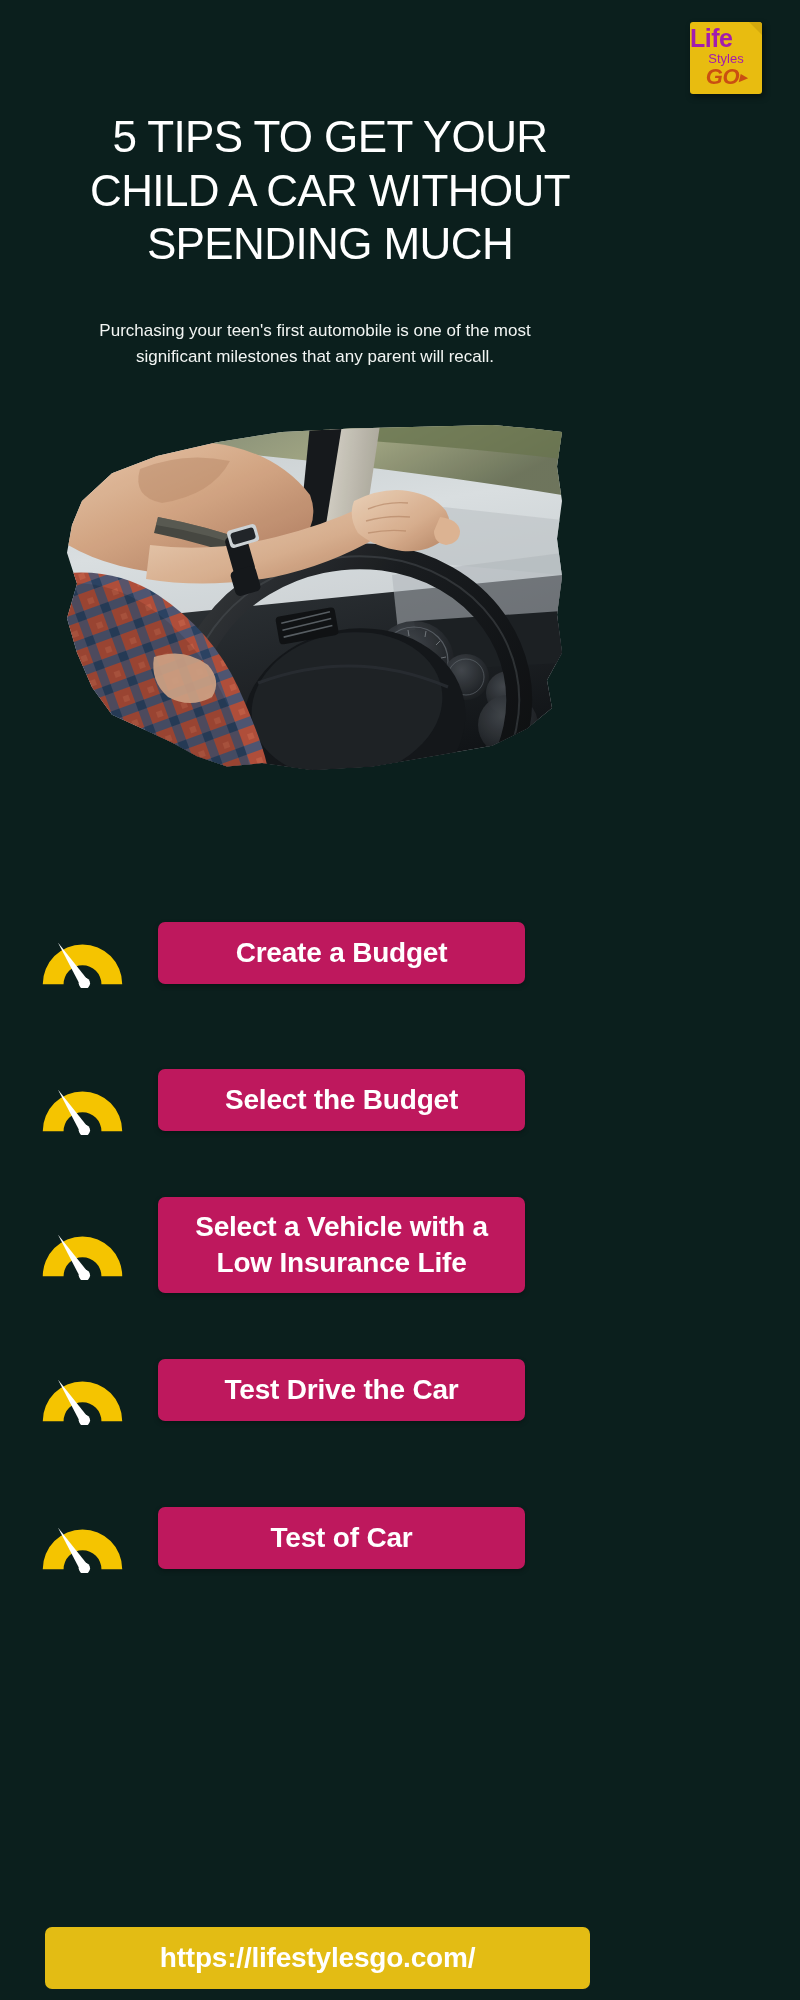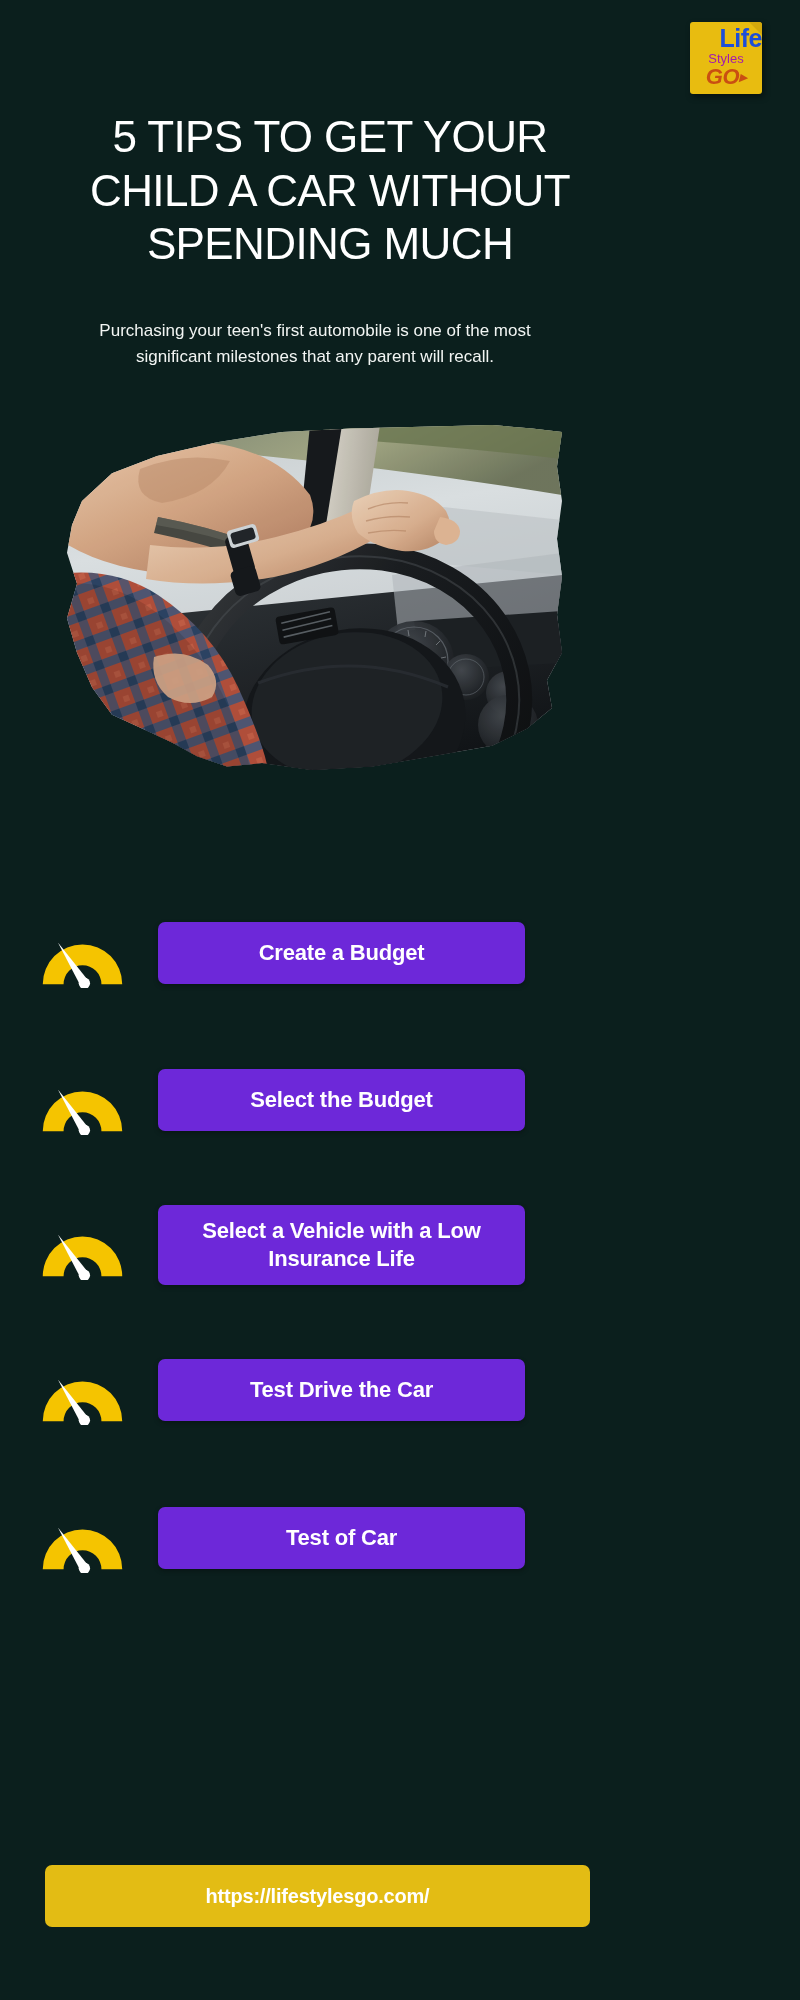--- a/index.html
+++ b/index.html
@@ -36,24 +36,24 @@
   .logo-fold {
     position: absolute;
     top: 0; right: 0;
     width: 0; height: 0;
     border-top: 13px solid #d4a90c;
     border-left: 13px solid transparent;
   }
   .logo-life {
     position: absolute;
     top: 4px; left: 0; right: 0;
-    text-align: right;
+    text-align: left;
     font-size: 25px;
     font-weight: 600;
-    color: #1d4ed8;
+    color: #a21caf;
     letter-spacing: -.5px;
     line-height: 1;
   }
   .logo-styles {
     position: absolute;
     top: 30px; left: 0; right: 0;
     text-align: center;
     font-size: 13px;
     font-weight: 500;
     color: #a21caf;
@@ -144,52 +144,52 @@
     width: 95px;
     height: 70px;
     margin-right: 28px;
     position: relative;
   }
   .gauge-icon svg { display: block; width: 100%; height: 100%; }
 
   .tip-btn {
     flex: 1 1 auto;
     min-height: 62px;
-    background: #6d28d9;
+    background: #be185d;
     border: none;
     border-radius: 7px;
     color: #ffffff;
     font-family: "Liberation Sans", sans-serif;
-    font-size: 22px;
+    font-size: 28px;
     font-weight: 700;
     line-height: 1.28;
     text-align: center;
     letter-spacing: -.2px;
     padding: 12px 14px;
     display: flex;
     align-items: center;
     justify-content: center;
     box-shadow: 0 2px 5px rgba(0,0,0,.3);
     cursor: pointer;
   }
   .tip-btn.two-line { min-height: 70px; }
 
   
   .url-btn {
     position: absolute;
     left: 45px;
-    top: 1865px;
+    top: 1927px;
     width: 545px;
     height: 62px;
     background: #e3bc14;
     border: none;
     border-radius: 7px;
     color: #ffffff;
     font-family: "Liberation Sans", sans-serif;
-    font-size: 20px;
+    font-size: 28px;
     font-weight: 700;
     letter-spacing: -.2px;
     display: flex;
     align-items: center;
     justify-content: center;
     cursor: pointer;
   }
 </style>
 </head>
 <body>

